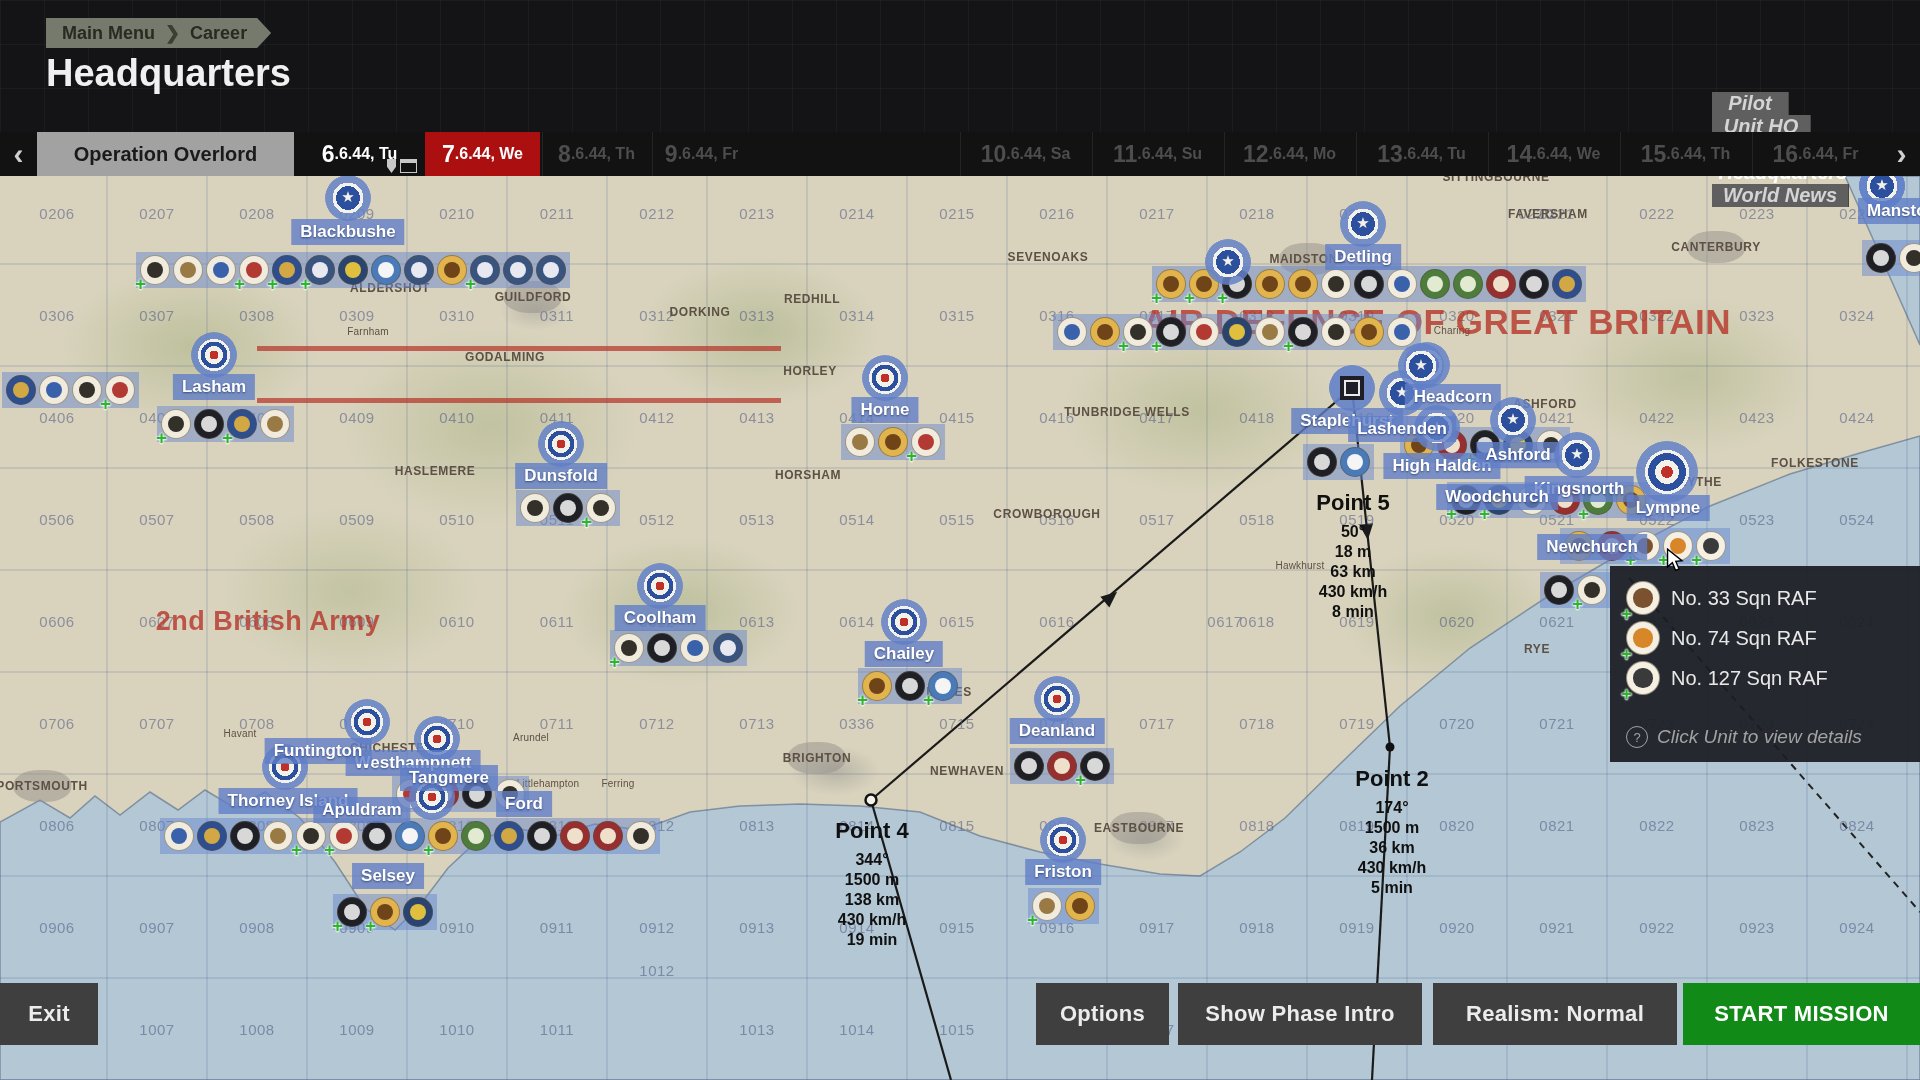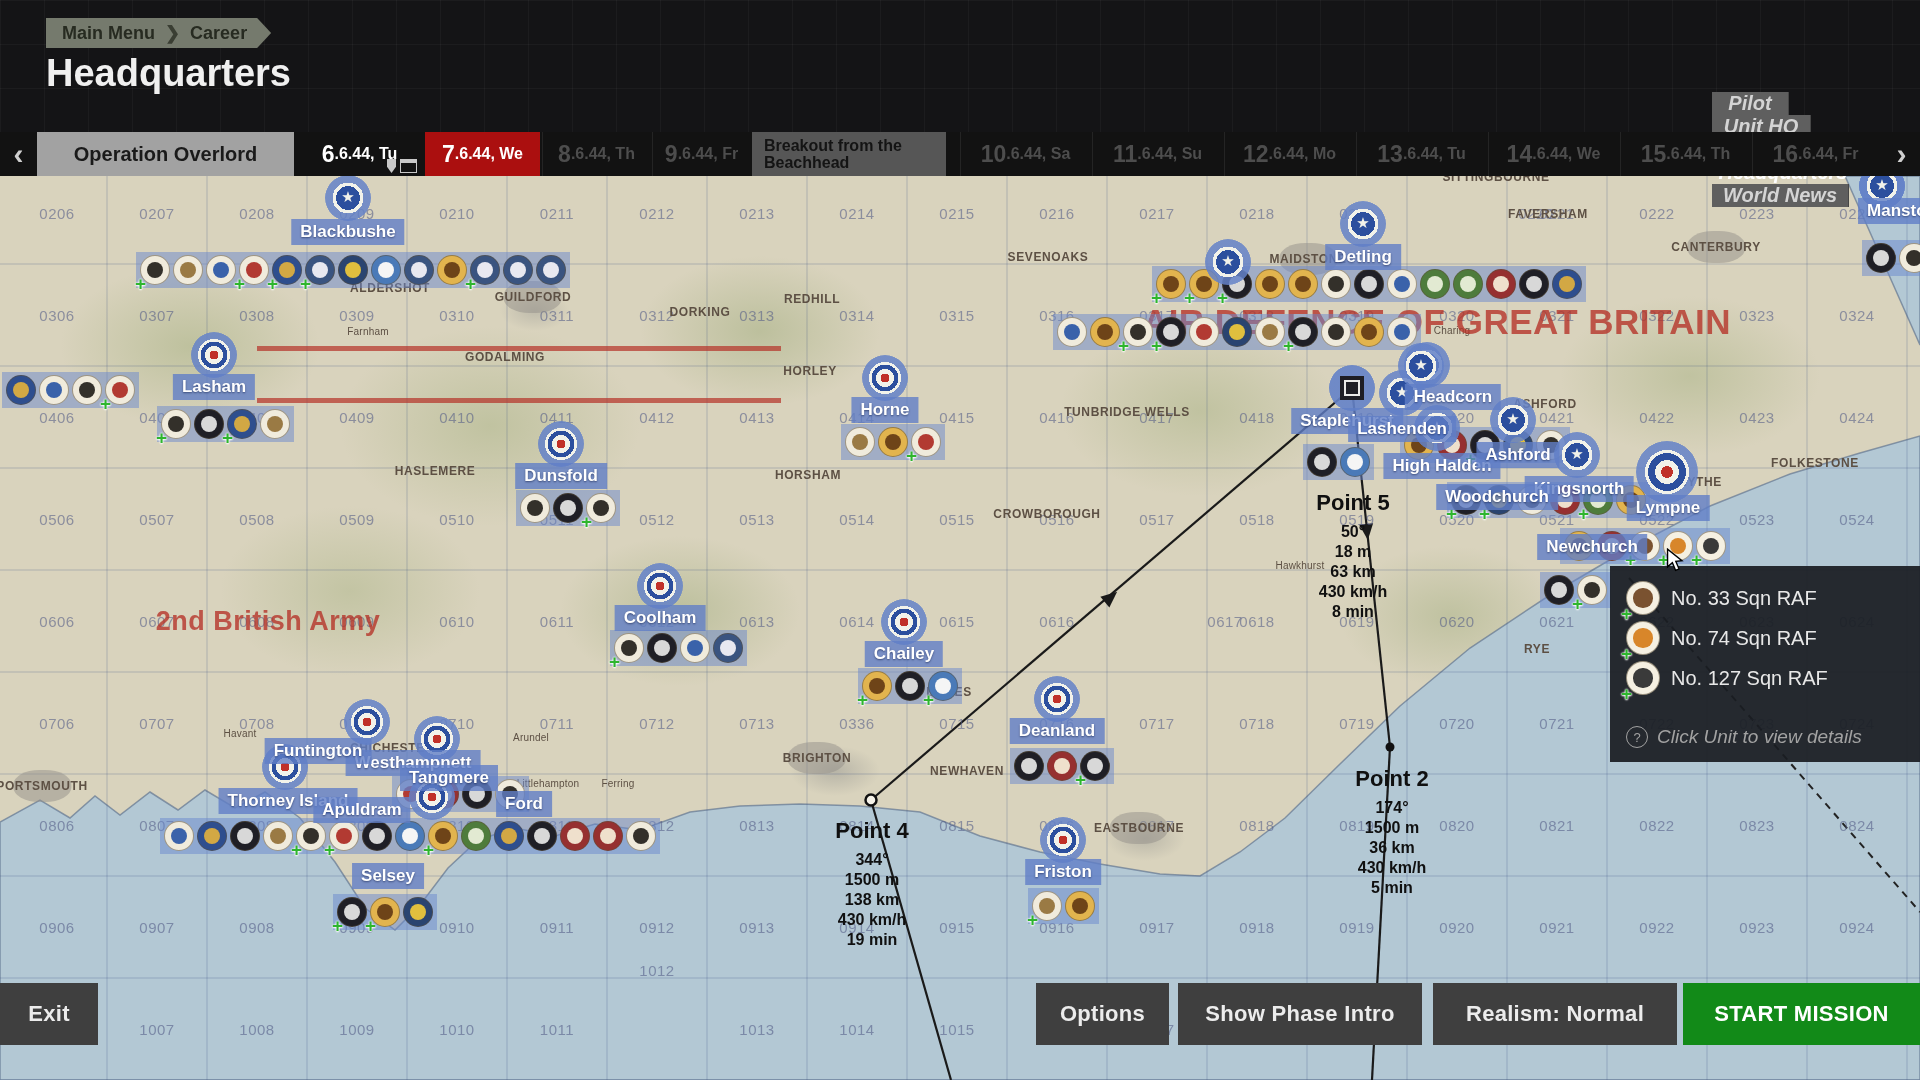--- a/index.html
+++ b/index.html
@@ -868,21 +868,20 @@
         <span class="rest">.6.44, We</span>
       </div>
       <div class="tl-item tl-day dim" style="left: 542px; width: 108px;">
         <span class="big">8</span>
         <span class="rest">.6.44, Th</span>
       </div>
       <div class="tl-item tl-day dim" style="left: 652px; width: 98px;">
         <span class="big">9</span>
         <span class="rest">.6.44, Fr</span>
       </div>
-      <div class="tl-item tl-event" style="left: 752px; width: 194px; white-space: normal;">Breakout from the Beachhead</div>
       <div class="tl-item tl-day dim" style="left: 960px; width: 130px;">
         <span class="big">10</span>
         <span class="rest">.6.44, Sa</span>
       </div>
       <div class="tl-item tl-day dim" style="left: 1092px; width: 130px;">
         <span class="big">11</span>
         <span class="rest">.6.44, Su</span>
       </div>
       <div class="tl-item tl-day dim" style="left: 1224px; width: 130px;">
         <span class="big">12</span>

